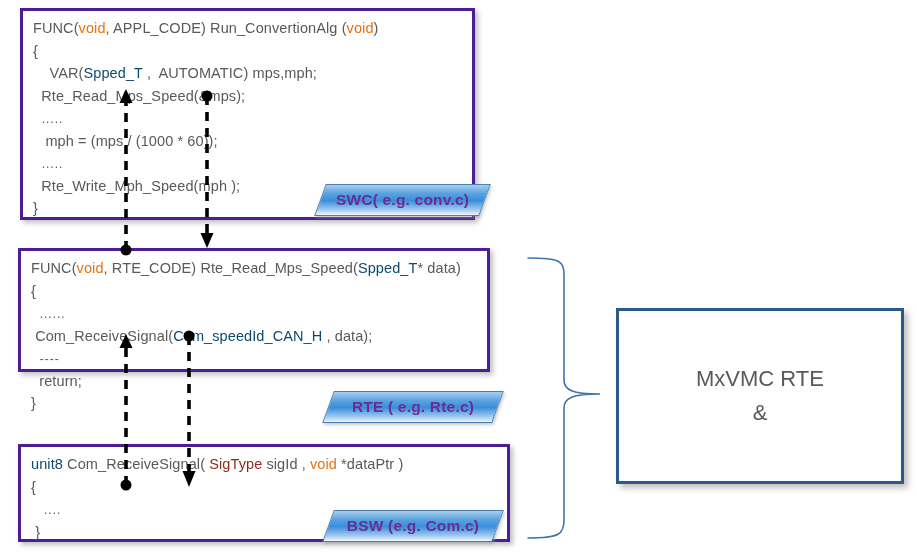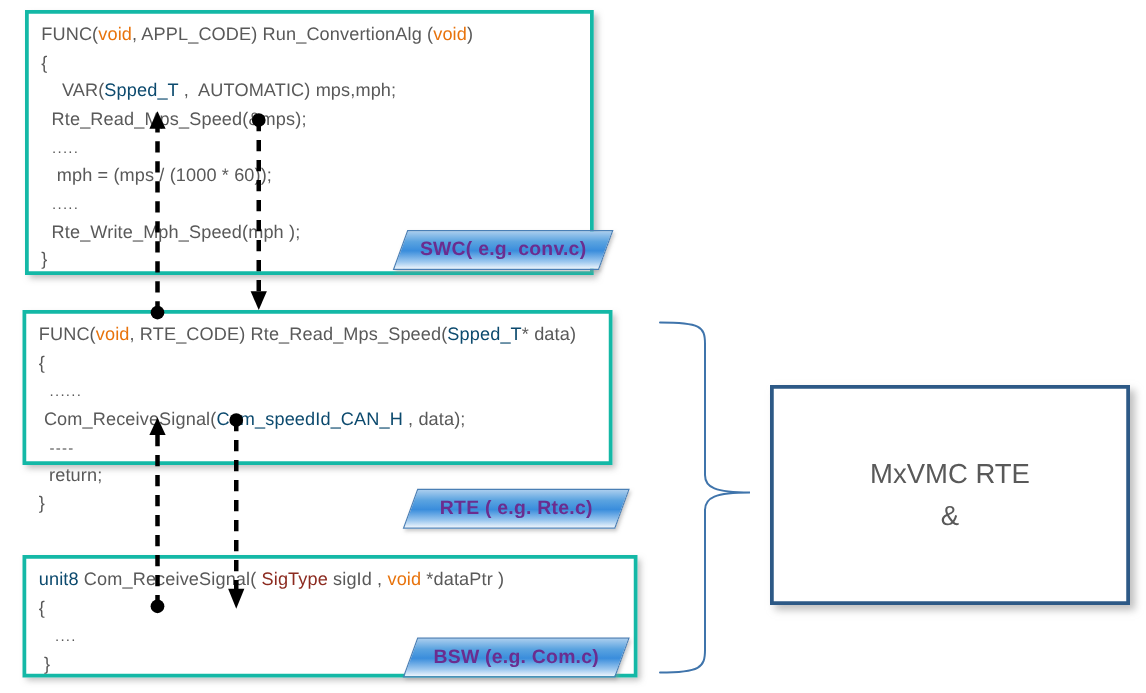--- a/index.html
+++ b/index.html
@@ -13,21 +13,21 @@
     height: 554px;
     background: #ffffff;
     font-family: "Liberation Sans", sans-serif;
     overflow: hidden;
   }
 
   
   .code-box {
     position: absolute;
     background: #ffffff;
-    border: 3px solid #14b8a6;
+    border: 3px solid #4c1d95;
     box-sizing: border-box;
     box-shadow: 3px 3px 5px rgba(140,140,140,0.55);
   }
   .code-lines {
     position: absolute;
     left: 10px;
     top: 6px;
     right: 4px;
     font-size: 14.5px;
     line-height: 22.5px;

